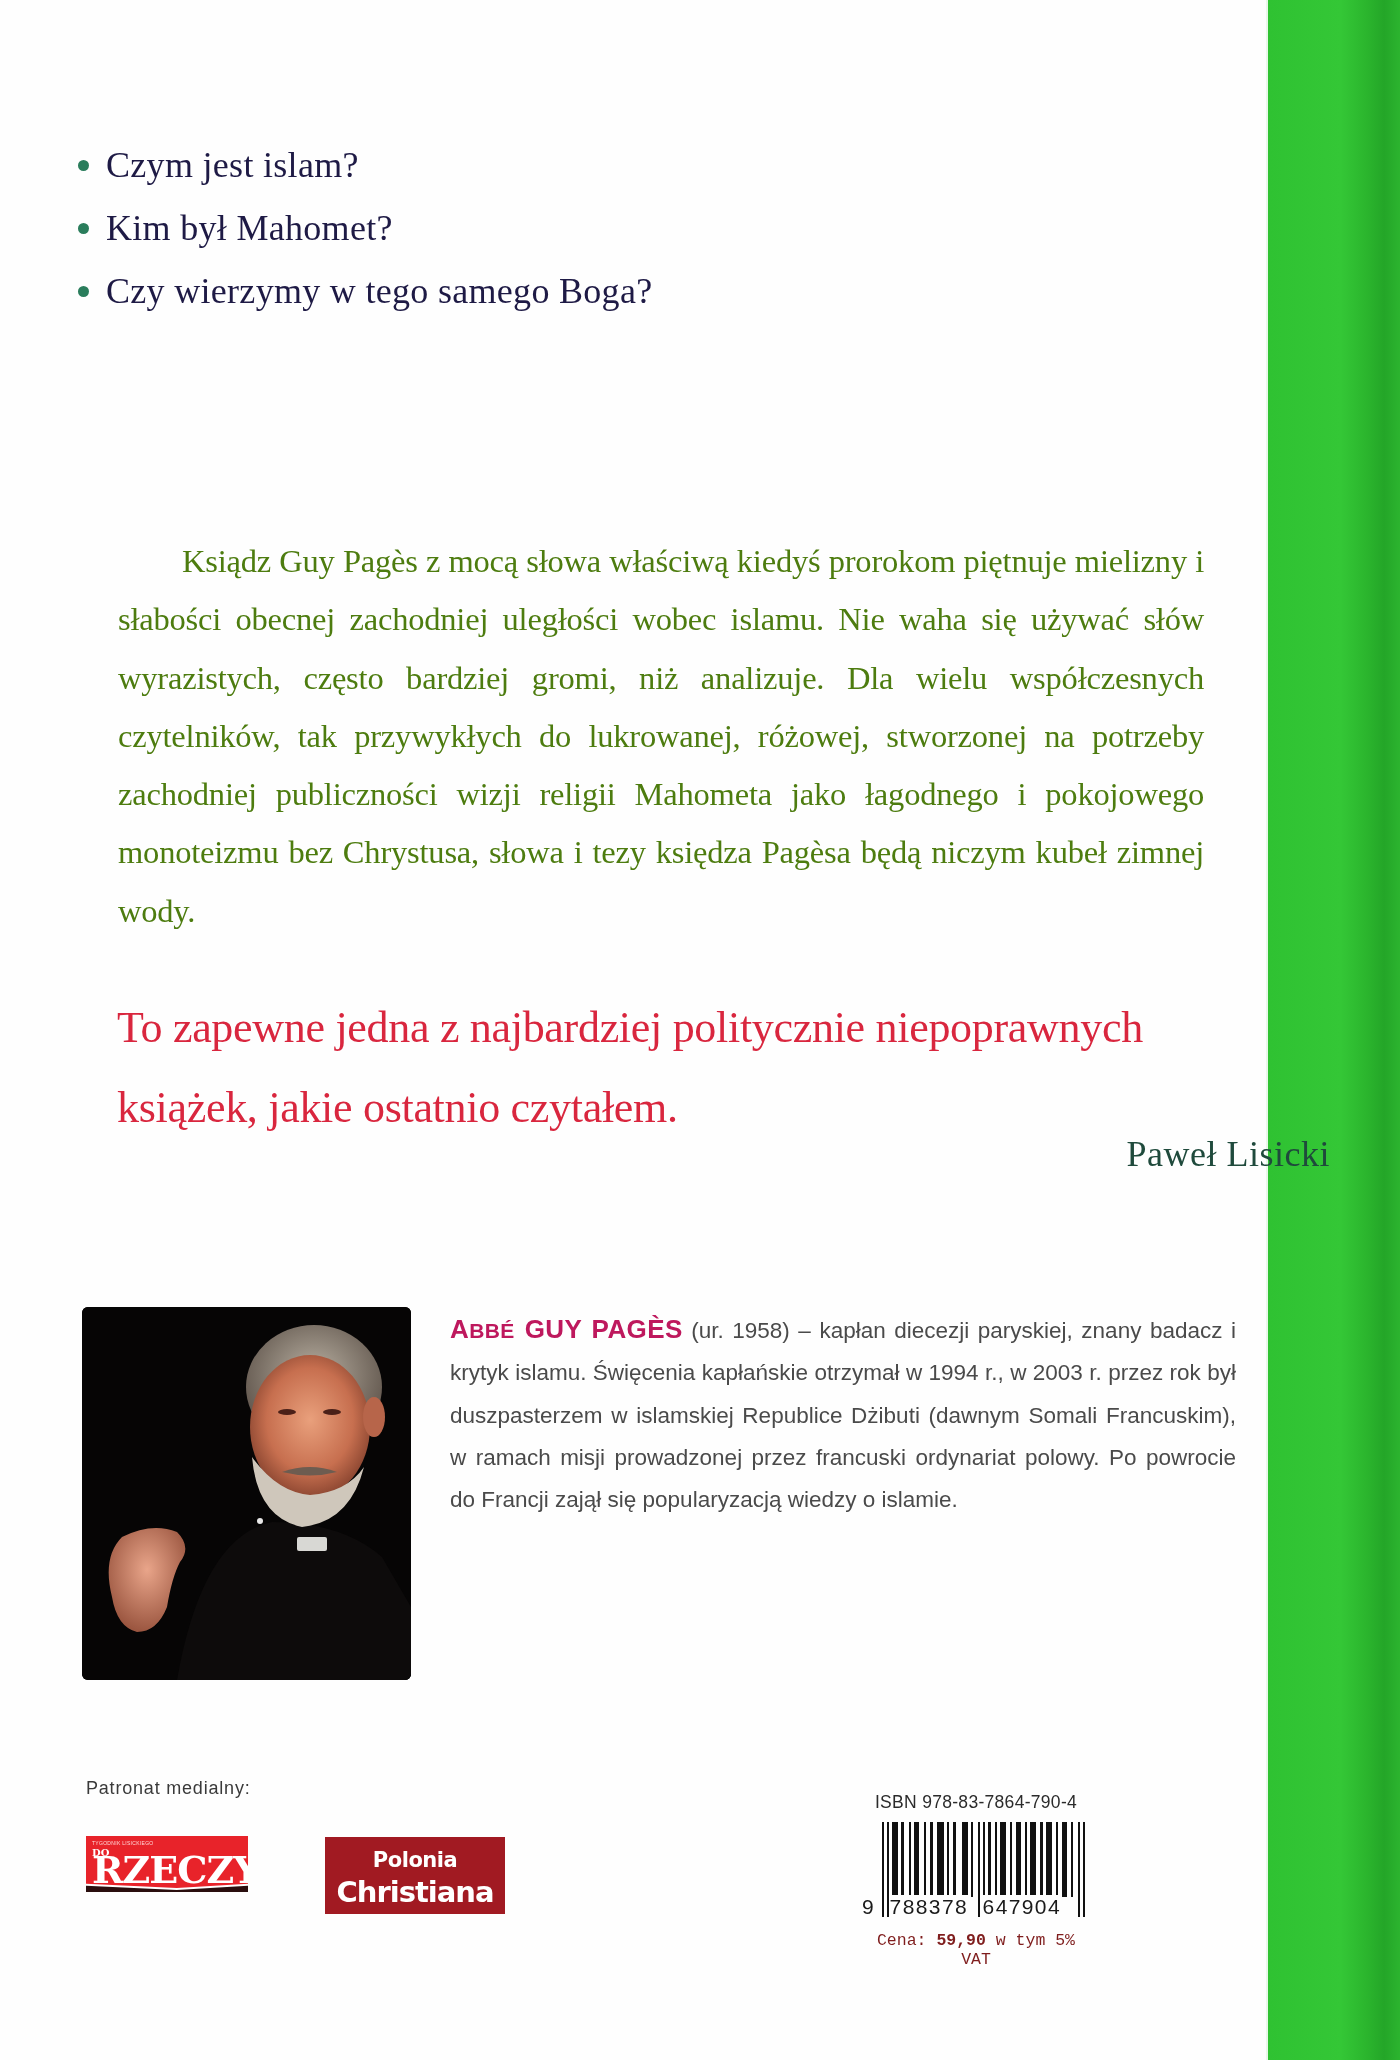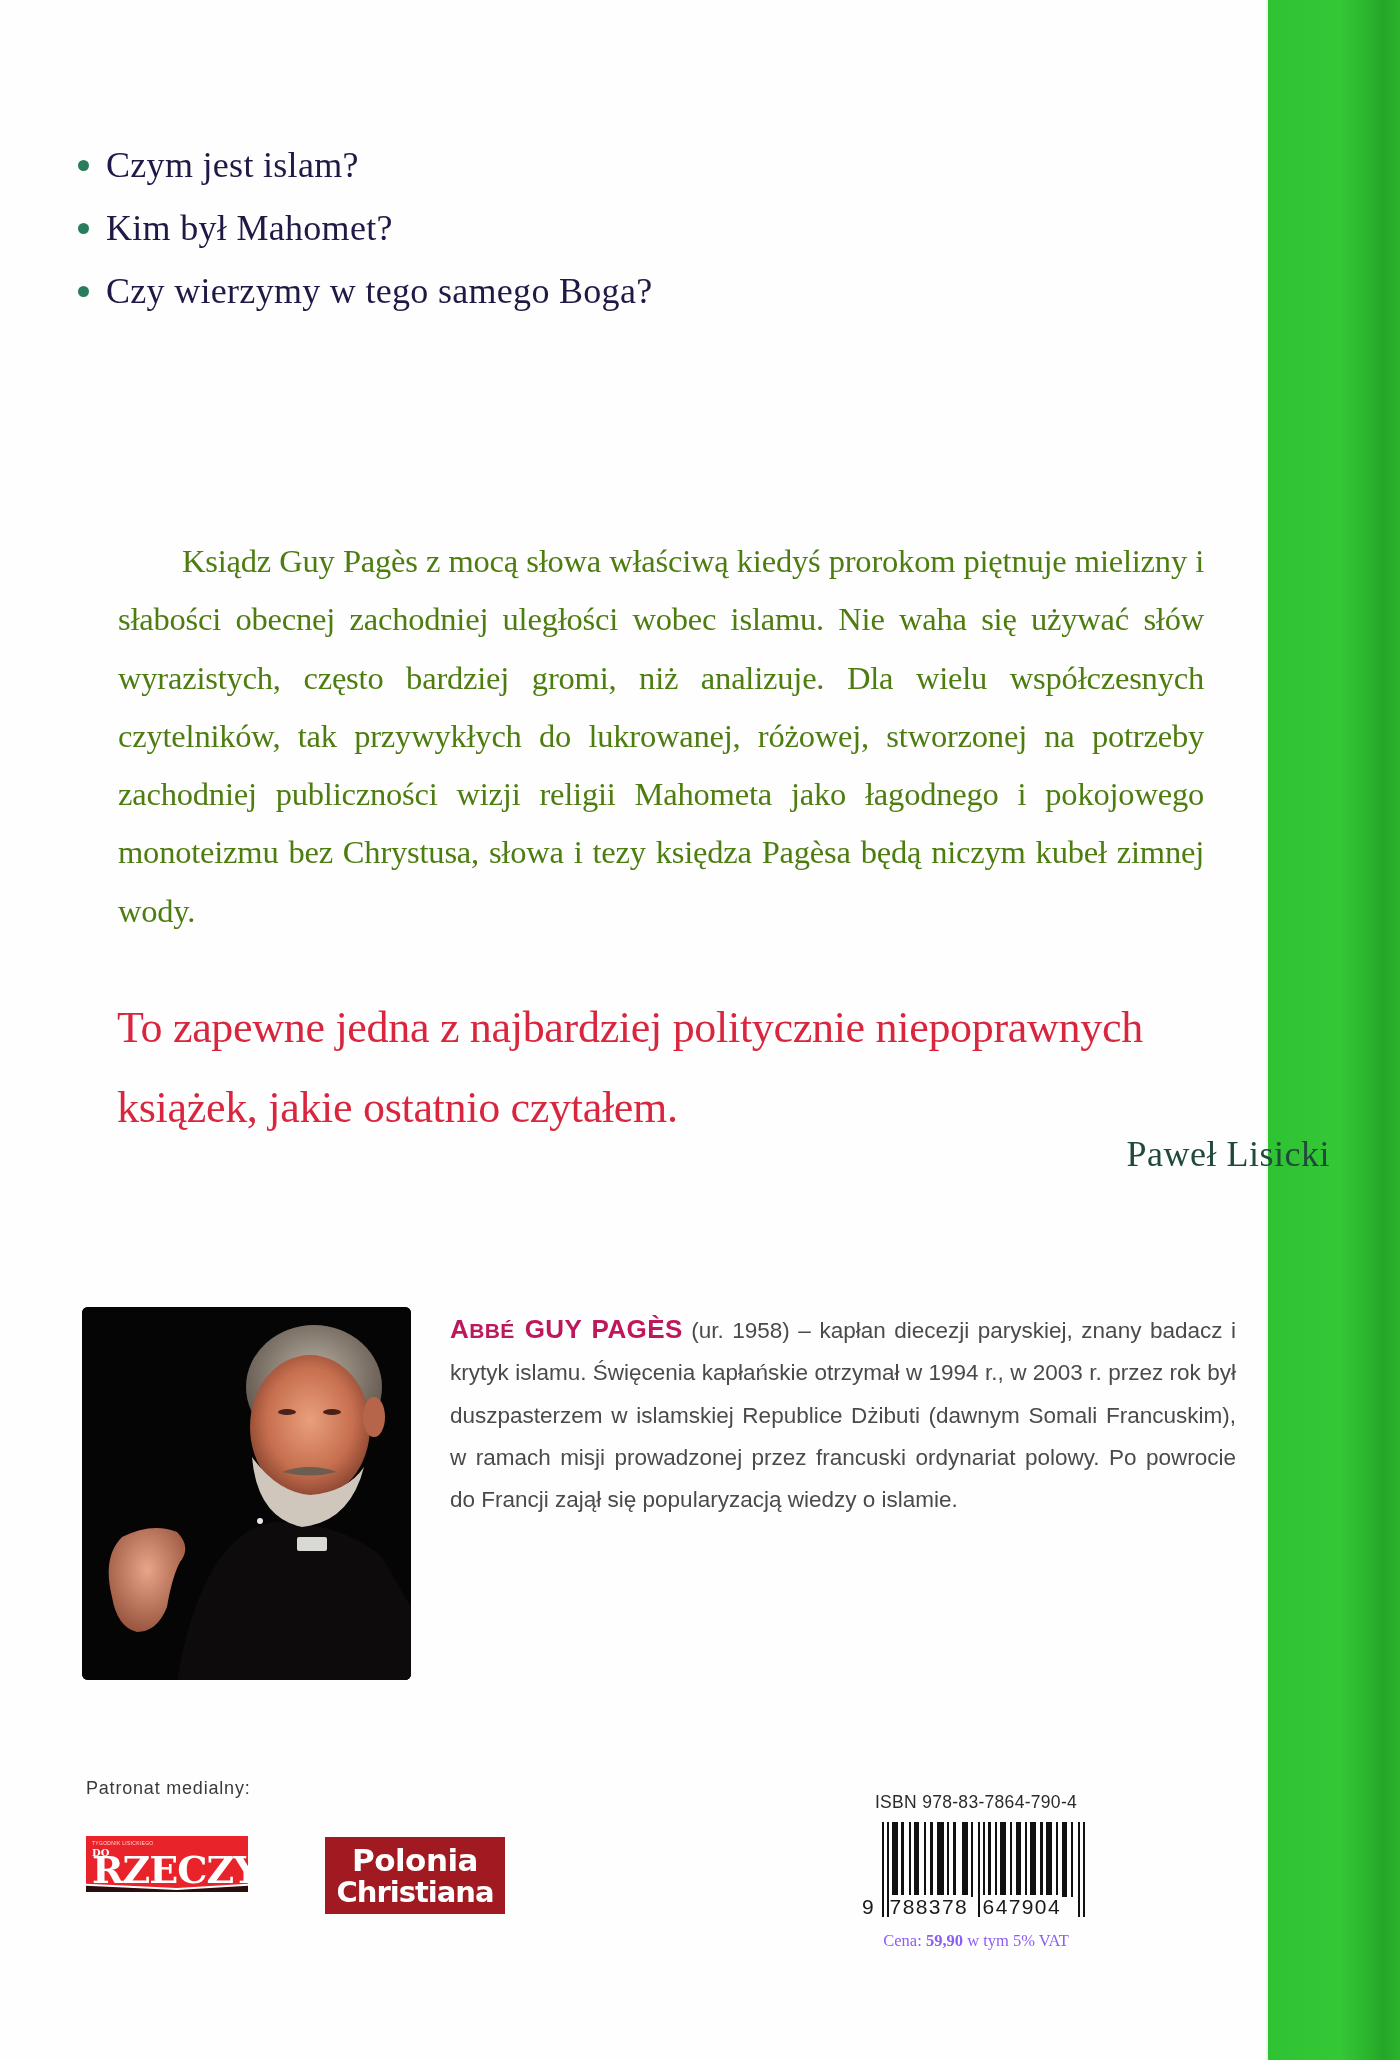--- a/index.html
+++ b/index.html
@@ -82,37 +82,37 @@
   .dr-do { position:absolute; left:6px; top:9px; font-family:"DejaVu Serif",serif; font-weight:bold; font-size:10px; color:#fff; line-height:15px; }
   .dr-rz { position:absolute; left:6px; top:19px; font-family:"DejaVu Serif",serif; font-weight:bold; font-size:38px; color:#fff; line-height:30px; letter-spacing:-1px; }
 
   .logo-polonia {
     position:absolute; left:325px; top:1837px; width:180px; height:77px;
     background:#a11a22; color:#fff;
     font-family:"DejaVu Sans", sans-serif; font-weight:bold;
     display:flex; flex-direction:column; align-items:center; justify-content:center;
     line-height:32px;
   }
-  .logo-polonia .l1 { font-size:31px; letter-spacing:-0.5px; }
+  .logo-polonia .l1 { font-size:21px; letter-spacing:-0.5px; }
   .logo-polonia .l2 { font-size:29px; letter-spacing:-1px; }
 
   
   .isbn-text {
     position:absolute; left:860px; top:1792px; width:232px; text-align:center;
     font-family:"Liberation Sans", sans-serif; font-size:17.5px; color:#2b2b2b; letter-spacing:0.3px;
   }
   .barcode { position:absolute; left:882px; top:1822px; width:208px; height:95px; }
   .barcode-digits {
     position:absolute; left:862px; top:1895px; width:230px;
     font-family:"Liberation Sans", sans-serif; font-size:21px; color:#1a1a1a; letter-spacing:1.4px;
   }
   .barcode-digits span { background:#fefefe; }
   .price {
     position:absolute; left:858px; top:1931px; width:236px; text-align:center;
-    font-family:Liberation Serif, serif; font-size:16.5px; color:#8b5cf6;
+    font-family:Liberation Mono, monospace; font-size:16.5px; color:#7f1d1d;
   }
   .price b { font-weight:bold; }
 </style>
 </head>
 <body>
 
 <div class="page"></div>
 <div class="spine-edge"></div>
 <div class="spine"></div>
 

